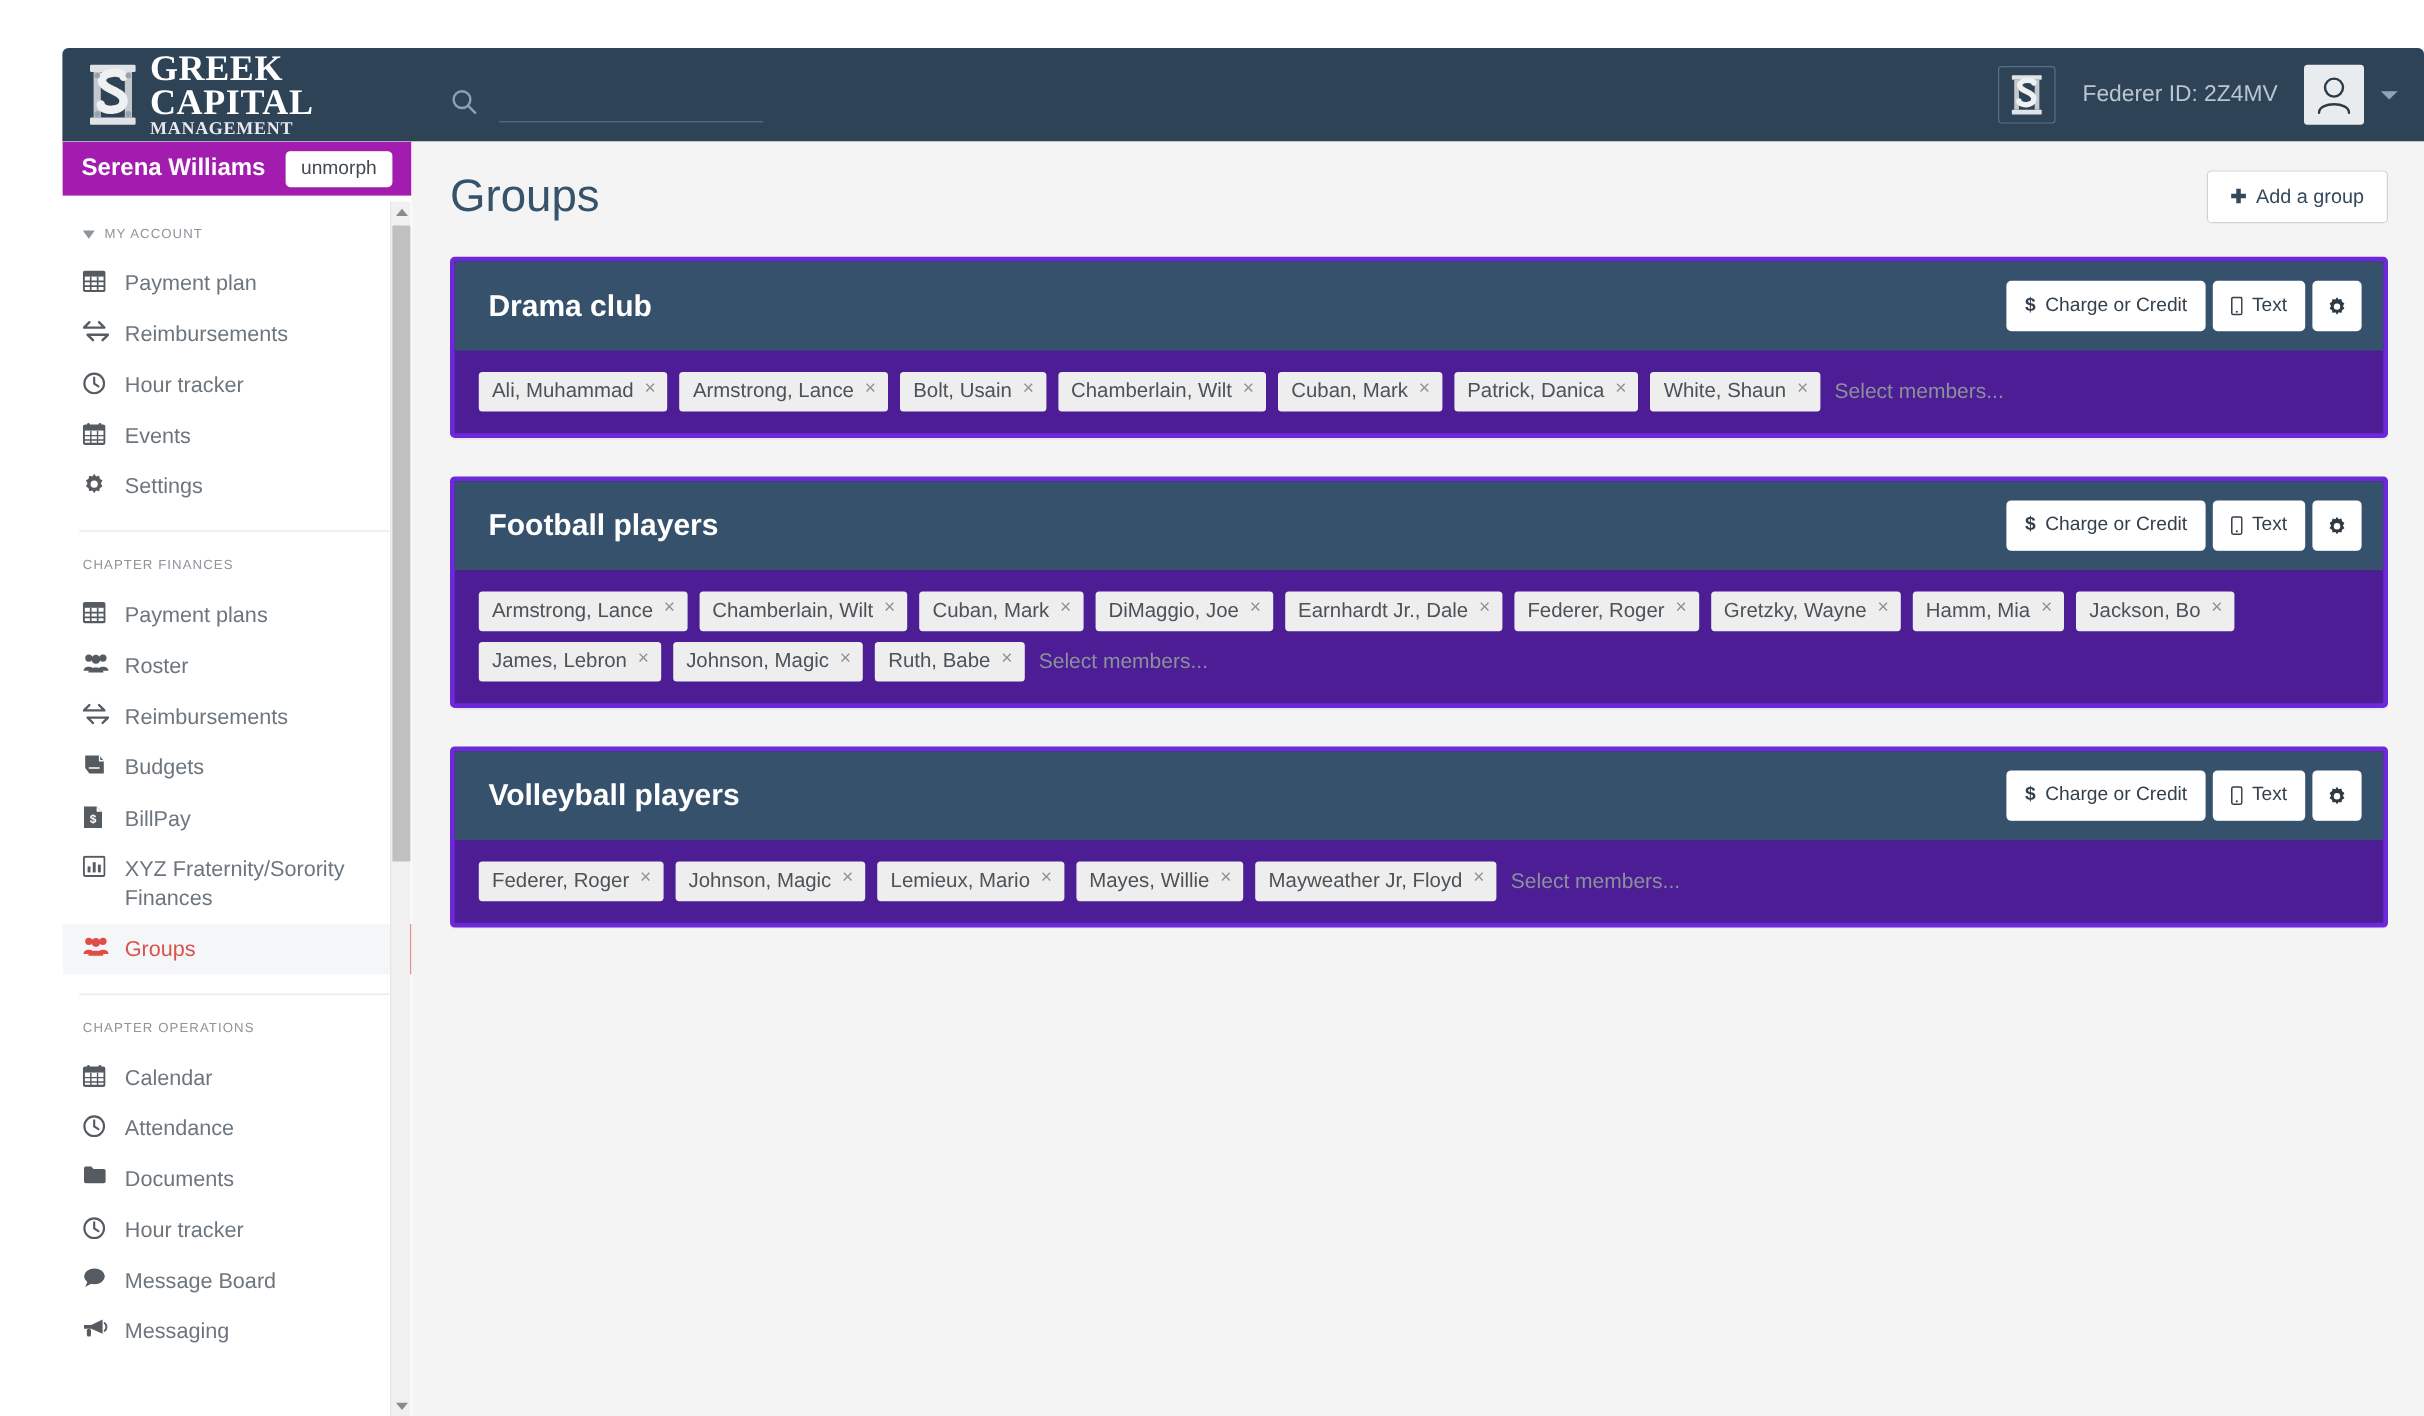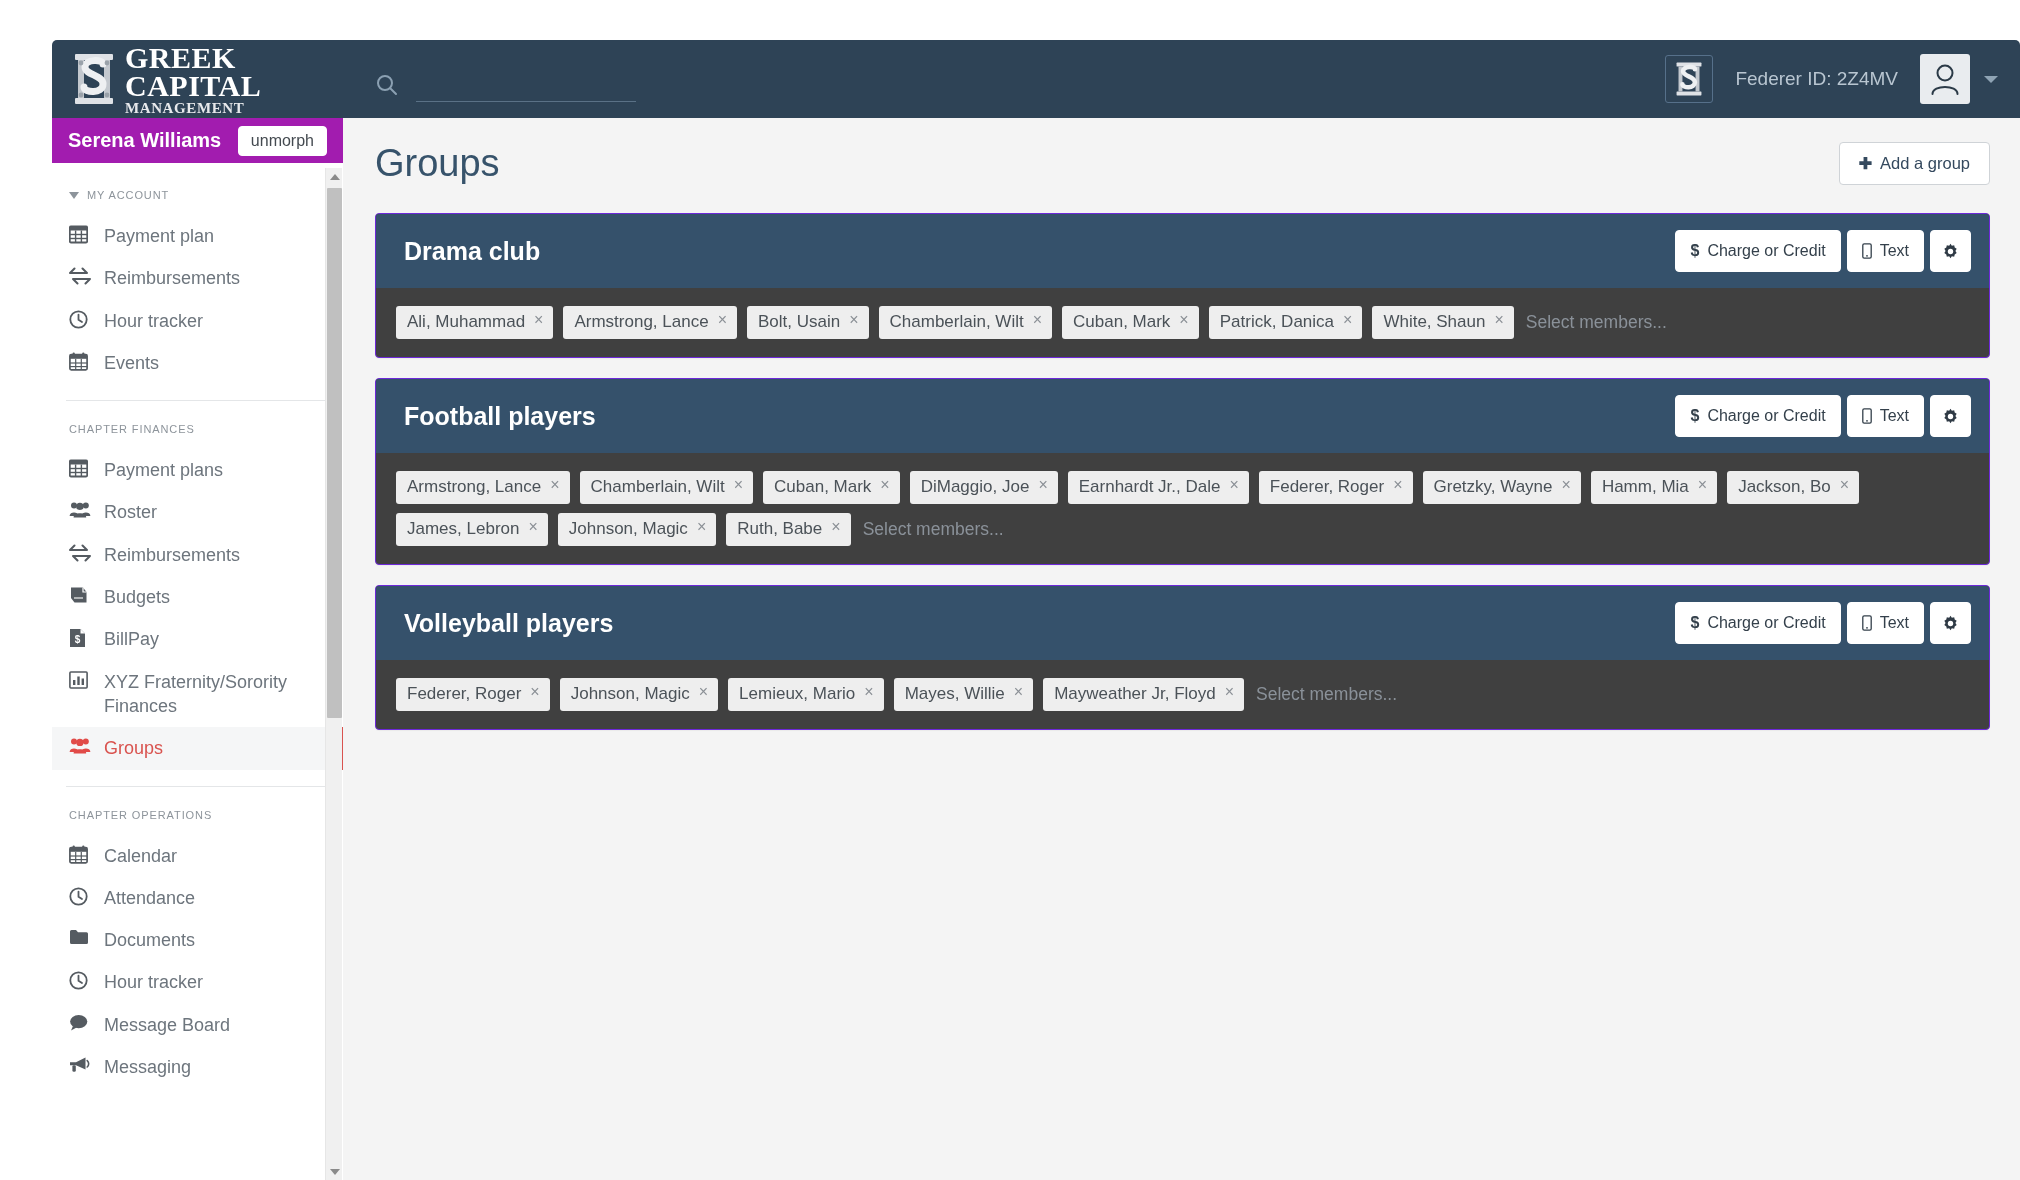--- a/index.html
+++ b/index.html
@@ -276,24 +276,24 @@
     display: inline-flex; align-items: center; gap: 8px;
     cursor: pointer;
     font-family: "Liberation Sans", sans-serif;
   }
   .plus-glyph { font-size: 16px; color: #34495e; font-weight: bold; }
 
   .cards {
     padding: 28px 30px 0 32px;
   }
   .card {
-    background: #404040;
-    border: 1px solid #6d28d9;
+    background: #4c1d95;
+    border: 4px solid #6d28d9;
     border-radius: 4px;
-    margin-bottom: 20px;
+    margin-bottom: 32px;
     box-shadow: 0 1px 1px rgba(0,0,0,0.04);
   }
   .card-header {
     background: #35516b;
     height: 74px;
     display: flex; align-items: center; justify-content: space-between;
     padding: 0 18px 0 28px;
     border-radius: 3px 3px 0 0;
   }
   .card-title {
@@ -466,20 +466,29 @@
             <rect x="13.2" y="0.6" width="2.2" height="3.6" rx="1" fill="#555b61"></rect>
             <line x1="6.7" y1="7" x2="6.7" y2="17.9" stroke="#555b61" stroke-width="1.2"></line>
             <line x1="12.3" y1="7" x2="12.3" y2="17.9" stroke="#555b61" stroke-width="1.2"></line>
             <line x1="0.9" y1="11" x2="18.1" y2="11" stroke="#555b61" stroke-width="1.2"></line>
             <line x1="0.9" y1="14.6" x2="18.1" y2="14.6" stroke="#555b61" stroke-width="1.2"></line>
           </svg>
         </span>
         <span>Events</span>
       </a>
 
+      <a class="nav-item">
+        <span class="ico">
+          <svg class="icon-svg" width="19" height="19" viewBox="0 0 19 19">
+            <path d="M9.5 0.8 l1.5 2.2 2.6-0.6 0.6 2.6 2.2 1.5-1.4 2.4 1.4 2.4-2.2 1.5-0.6 2.6-2.6-0.6-1.5 2.2-1.5-2.2-2.6 0.6-0.6-2.6-2.2-1.5 1.4-2.4-1.4-2.4 2.2-1.5 0.6-2.6 2.6 0.6z" fill="#555b61"></path>
+            <circle cx="9.5" cy="9.5" r="3" fill="#ffffff"></circle>
+          </svg>
+        </span>
+        <span>Settings</span>
+      </a>
 
       <div class="nav-divider"></div>
 
       <div class="nav-section-title">
         <span>CHAPTER FINANCES</span>
       </div>
 
       <a class="nav-item">
         <span class="ico">
           <svg class="icon-svg" width="19" height="19" viewBox="0 0 19 19">

